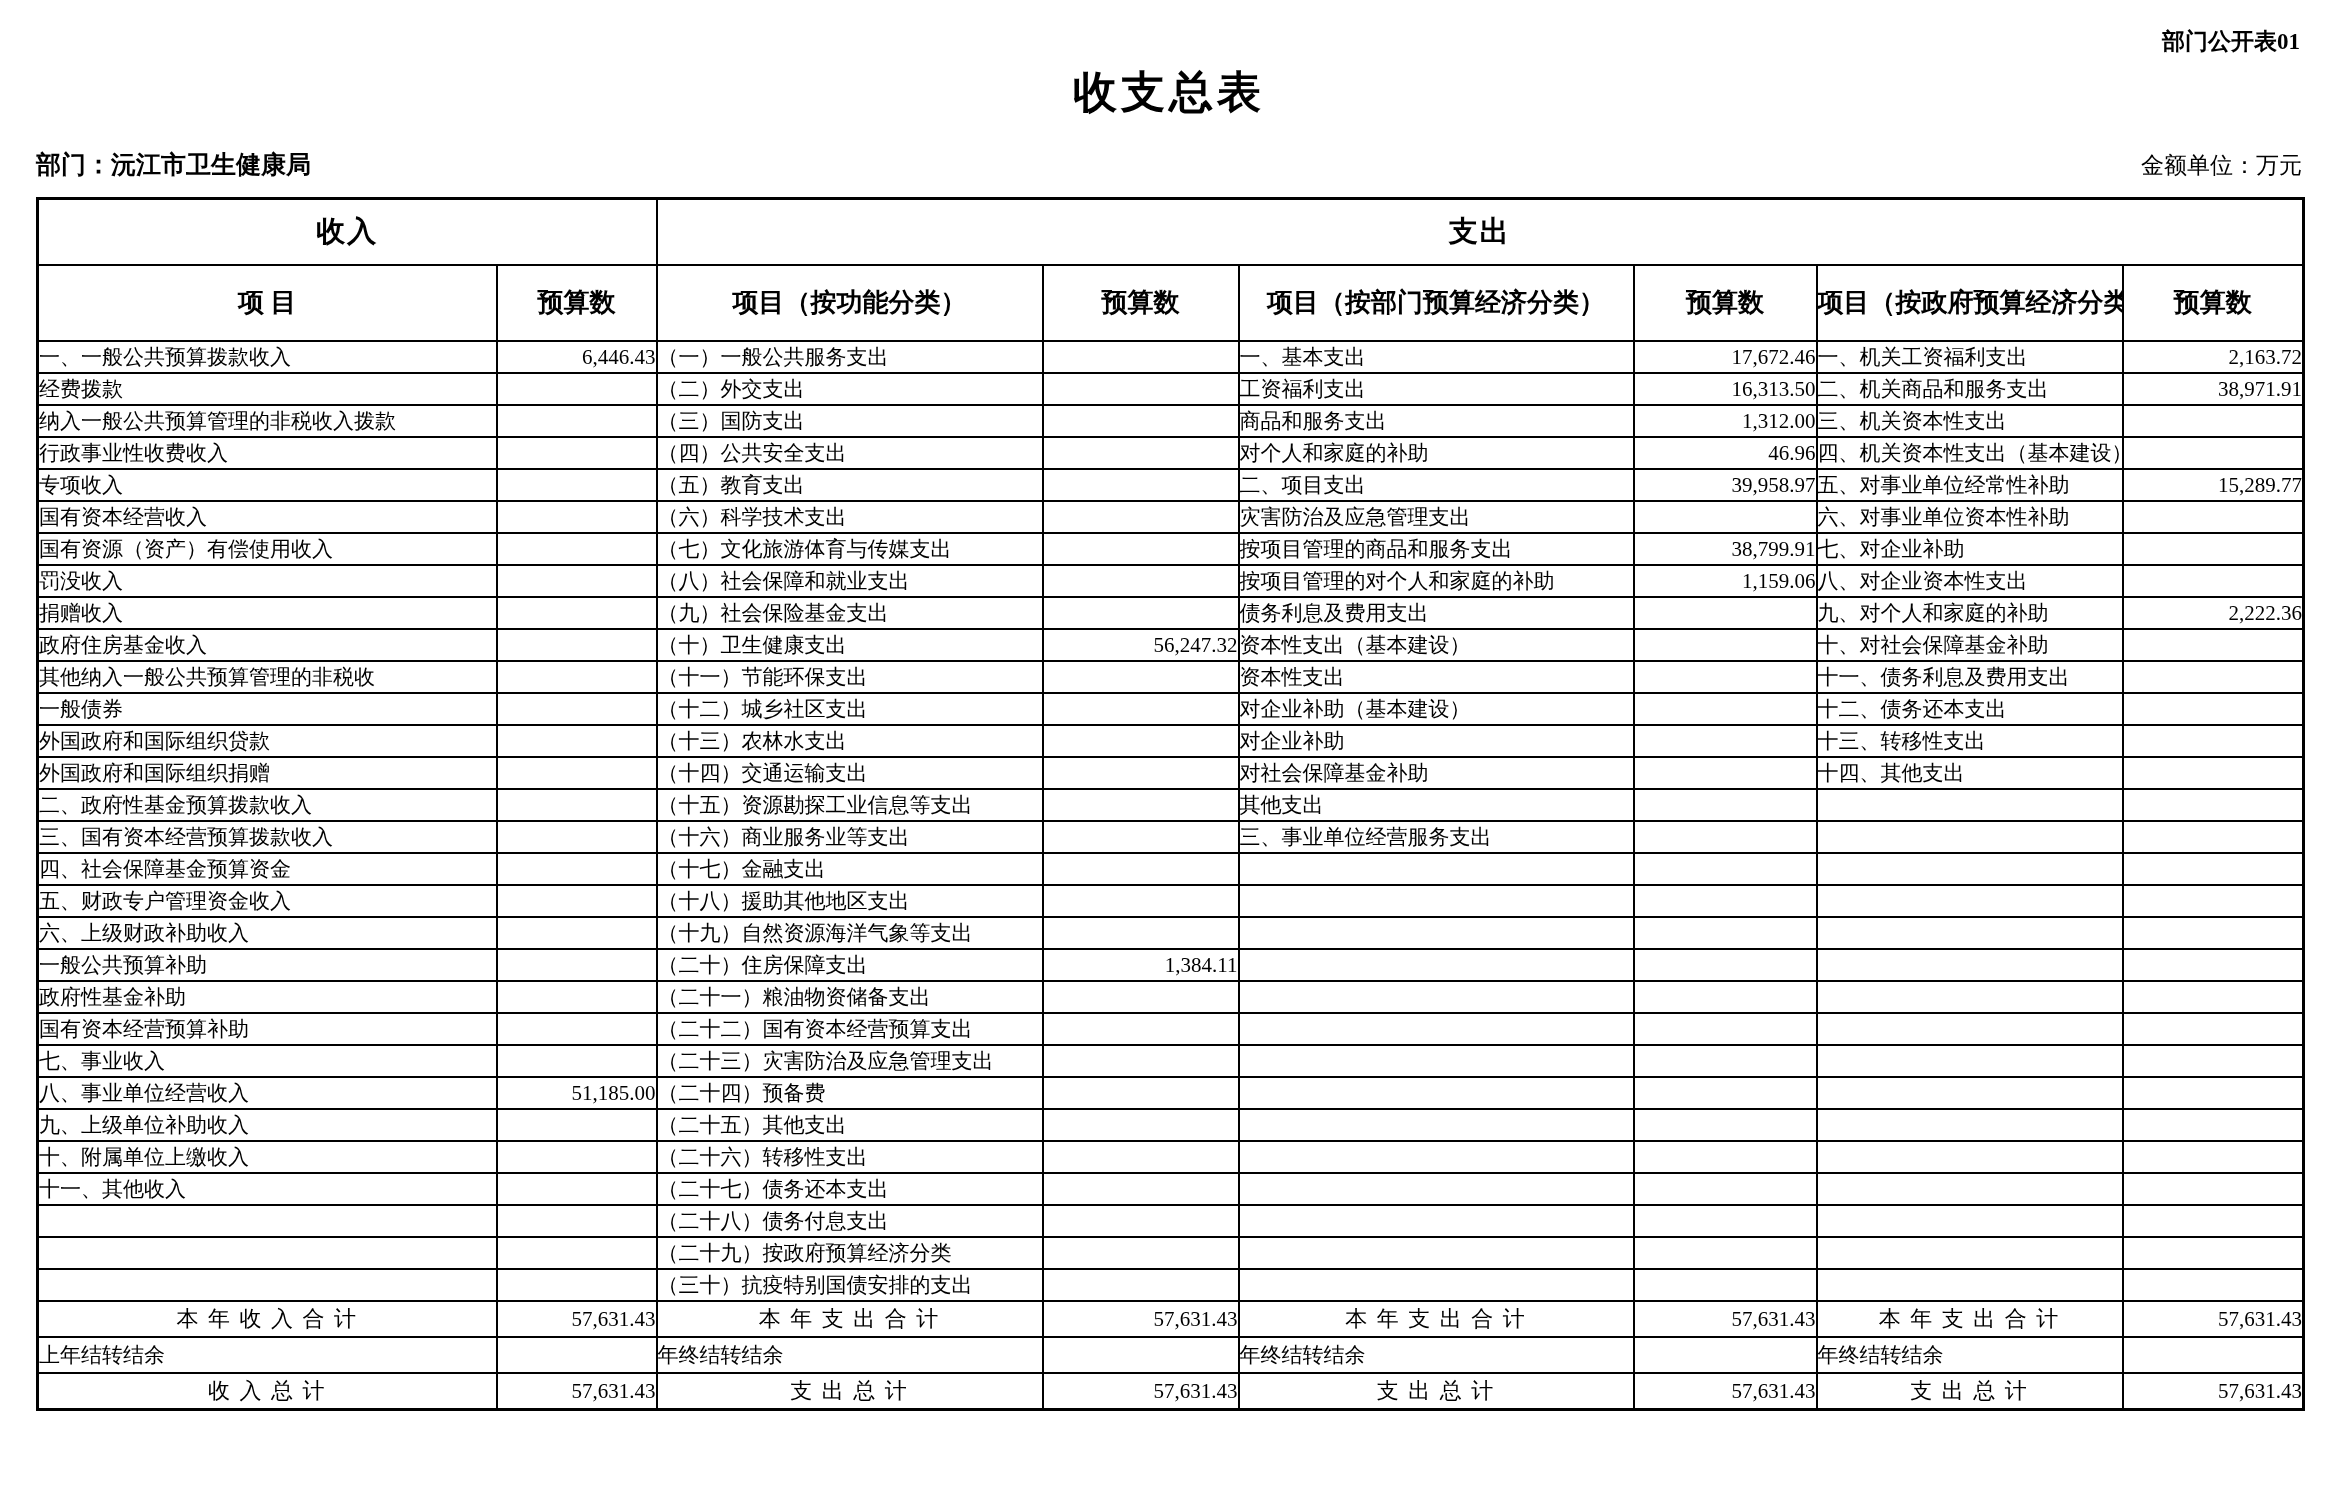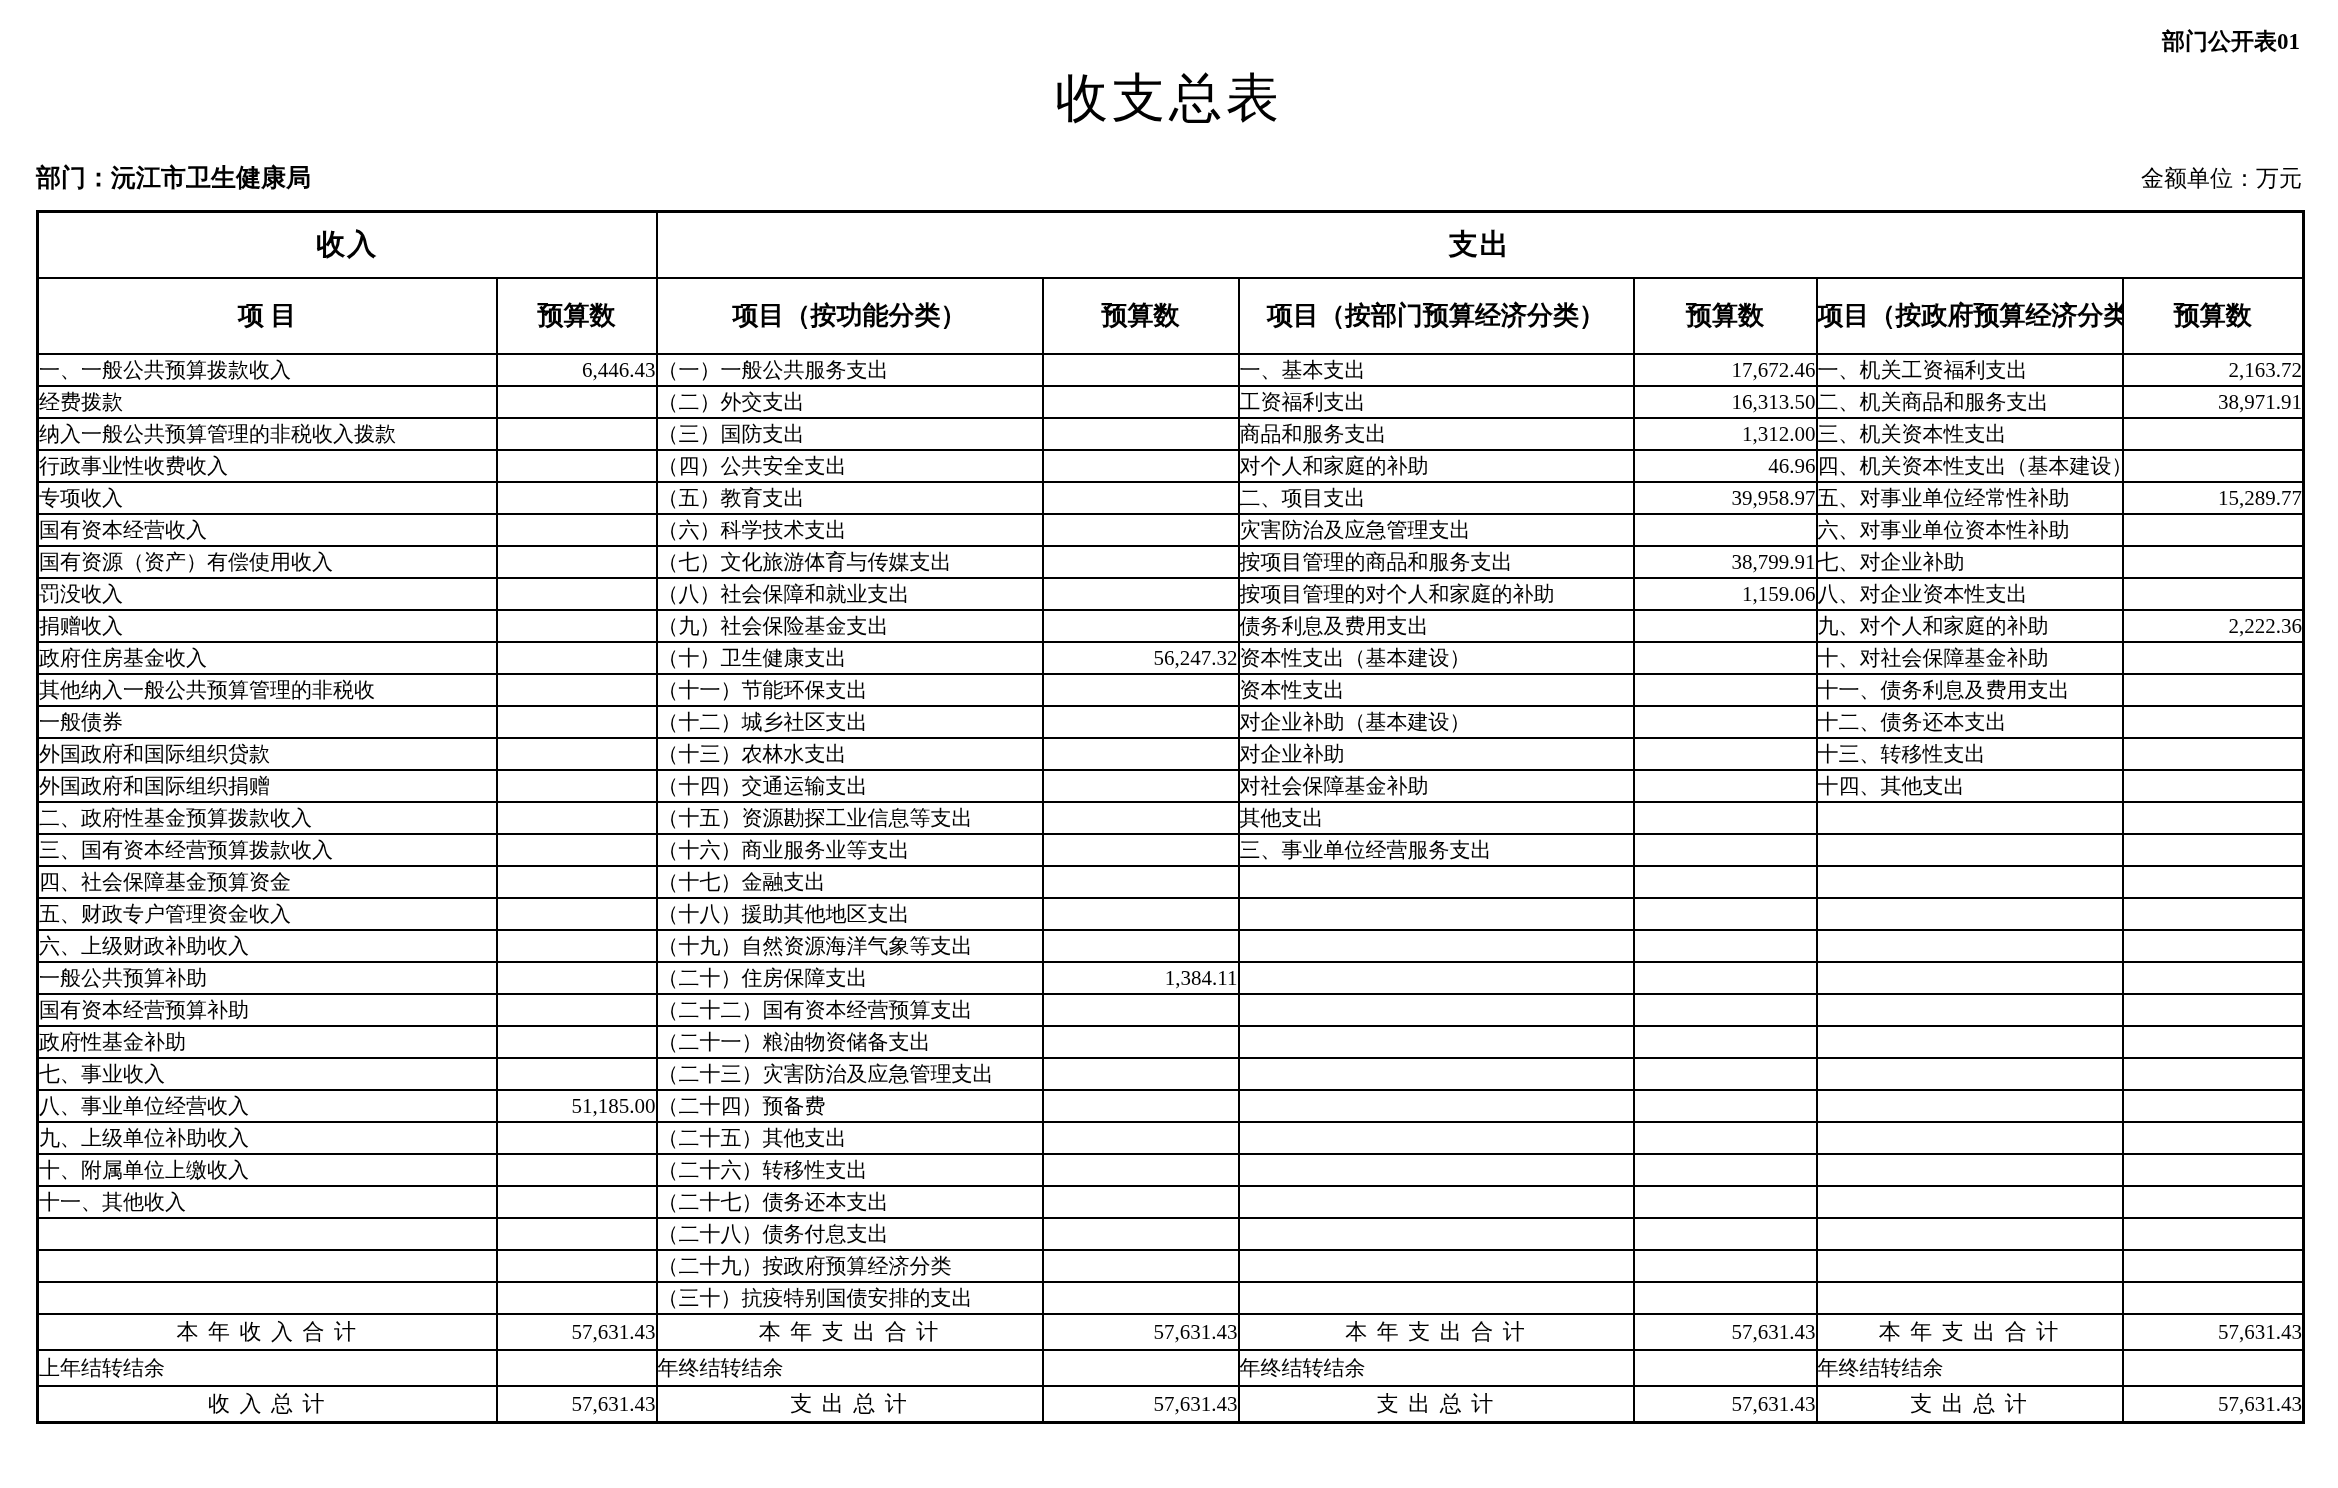--- a/index.html
+++ b/index.html
@@ -10,22 +10,22 @@
     -webkit-font-smoothing:antialiased;
   }
   .doc-label{
     text-align:right;
     padding:26px 38px 0 0;
     font-size:23px;
     font-weight:bold;
   }
   .page-title{
     text-align:center;
-    font-size:53px;
-    font-weight:normal;
+    font-size:44px;
+    font-weight:bold;
     letter-spacing:4px;
     margin:6px 0 0 0;
   }
   .meta-row{
     display:flex;
     justify-content:space-between;
     align-items:flex-end;
     margin:26px 36px 0 36px;
   }
   .meta-dept{font-size:25px;font-weight:bold;}
@@ -318,33 +318,33 @@
         <td class="item ind-3">一般公共预算补助</td>
         <td class="num"></td>
         <td class="item ind-0">（二十）住房保障支出</td>
         <td class="num">1,384.11</td>
         <td class="item ind-0"></td>
         <td class="num"></td>
         <td class="item ind-0"></td>
         <td class="num"></td>
       </tr>
       <tr class="r-data">
+        <td class="item ind-3">政府性基金补助</td>
+        <td class="num"></td>
+        <td class="item ind-0">（二十一）粮油物资储备支出</td>
+        <td class="num"></td>
+        <td class="item ind-0"></td>
+        <td class="num"></td>
+        <td class="item ind-0"></td>
+        <td class="num"></td>
+      </tr>
+      <tr class="r-data">
         <td class="item ind-3">国有资本经营预算补助</td>
         <td class="num"></td>
         <td class="item ind-0">（二十二）国有资本经营预算支出</td>
-        <td class="num"></td>
-        <td class="item ind-0"></td>
-        <td class="num"></td>
-        <td class="item ind-0"></td>
-        <td class="num"></td>
-      </tr>
-      <tr class="r-data">
-        <td class="item ind-3">政府性基金补助</td>
-        <td class="num"></td>
-        <td class="item ind-0">（二十一）粮油物资储备支出</td>
         <td class="num"></td>
         <td class="item ind-0"></td>
         <td class="num"></td>
         <td class="item ind-0"></td>
         <td class="num"></td>
       </tr>
       <tr class="r-data">
         <td class="item ind-0">七、事业收入</td>
         <td class="num"></td>
         <td class="item ind-0">（二十三）灾害防治及应急管理支出</td>

